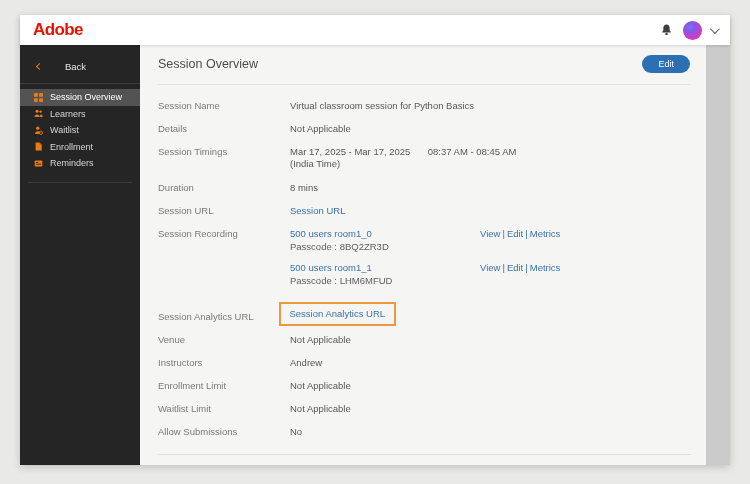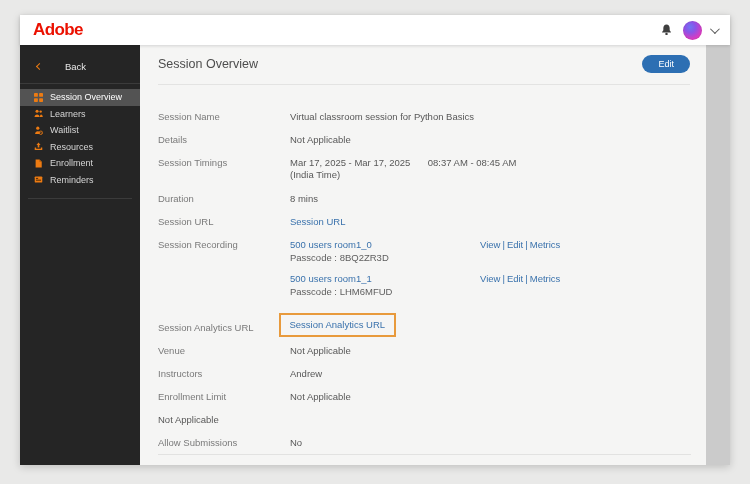--- a/index.html
+++ b/index.html
@@ -60,21 +60,21 @@
   
   .main { flex:1; position:relative; padding:10px 16px 0 18px; min-width:0; }
   .main-header { display:flex; align-items:center; }
   .page-title { font-size:12.5px; color:#4d4d4d; }
   .edit-btn {
     margin-left:auto; background:#2d6fb3; color:#ffffff; border:none; cursor:pointer;
     font-size:9px; line-height:1; padding:4.5px 16px; border-radius:10px;
     font-family:inherit;
   }
   .hdr-div { height:1px; background:#e3e3e2; margin-top:11px; }
-  .rows { margin-top:26px; font-size:9.5px; line-height:1.28; }
+  .rows { margin-top:15px; font-size:9.5px; line-height:1.28; }
   .frow { display:flex; align-items:flex-start; margin-bottom:11px; }
   .flabel { width:132px; flex:none; color:#7a7a7a; }
   .fvalue { color:#585858; }
   .link { color:#3a72ac; text-decoration:none; cursor:pointer; }
   .rec-block { display:flex; align-items:flex-start; margin-bottom:9px; }
   .rec-info { width:190px; flex:none; }
   .rec-pass { color:#5e5e5e; margin-top:1px; }
   .rec-actions { white-space:nowrap; color:#3a72ac; }
   .rec-actions .sep { color:#3a72ac; margin:0 2px; }
   .analytics-box {
@@ -135,27 +135,20 @@
       <div class="nav-item">
         <svg class="nav-ico" viewBox="0 0 10 10">
           <circle cx="4.2" cy="2.4" r="1.8" fill="#ed7b12"></circle>
           <path d="M1.2 9c0-2 1.3-3.2 3-3.2 1 0 1.9.4 2.4 1.1A2.6 2.6 0 0 0 6 9z" fill="#ed7b12"></path>
           <circle cx="7.6" cy="7.5" r="1.9" fill="none" stroke="#ed7b12" stroke-width="0.9"></circle>
           <path d="M7.6 6.4v1.2l.9.5" stroke="#ed7b12" stroke-width="0.7" fill="none"></path>
         </svg>
         <span>Waitlist</span>
       </div>
 
-      <div class="nav-item">
-        <svg class="nav-ico" viewBox="0 0 10 10">
-          <path d="M5 0.6 7.3 3.2H5.9v3H4.1v-3H2.7z" fill="#ed7b12"></path>
-          <path d="M0.8 6.2v2.6h8.4V6.2H7.6v1.2H2.4V6.2z" fill="#ed7b12"></path>
-        </svg>
-        <span>Resources</span>
-      </div>
 
       <div class="nav-item">
         <svg class="nav-ico" viewBox="0 0 10 10">
           <path d="M1.8 0.5h4.2L8.6 3v6.5H1.8z" fill="#ed7b12"></path>
           <path d="M6 0.5 8.6 3H6z" fill="#b45c0a"></path>
         </svg>
         <span>Enrollment</span>
       </div>
 
       <div class="nav-item">
@@ -256,20 +249,21 @@
           <div class="flabel">Instructors</div>
           <div class="fvalue">Andrew</div>
         </div>
 
         <div class="frow">
           <div class="flabel">Enrollment Limit</div>
           <div class="fvalue">Not Applicable</div>
         </div>
 
         <div class="frow">
+          <div class="flabel">Waitlist Limit</div>
           <div class="fvalue">Not Applicable</div>
         </div>
 
         <div class="frow">
           <div class="flabel">Allow Submissions</div>
           <div class="fvalue">No</div>
         </div>
 
       </div>
 

